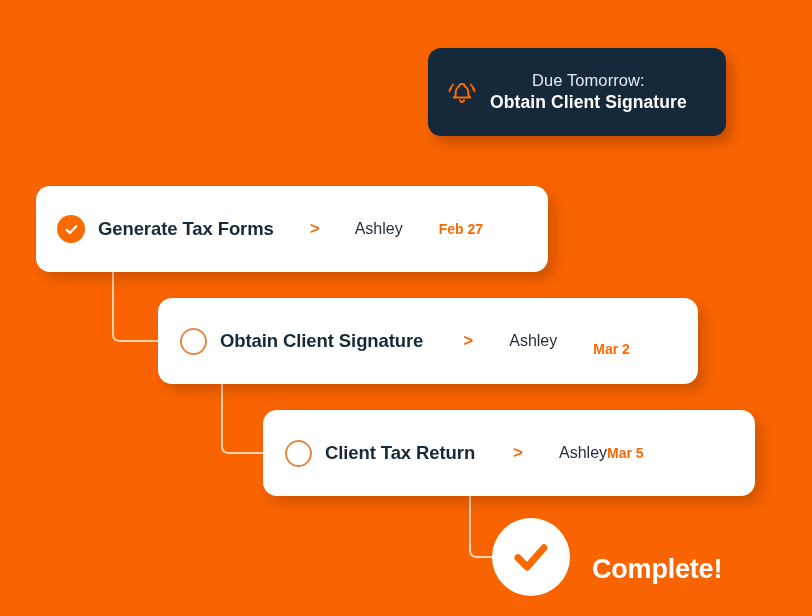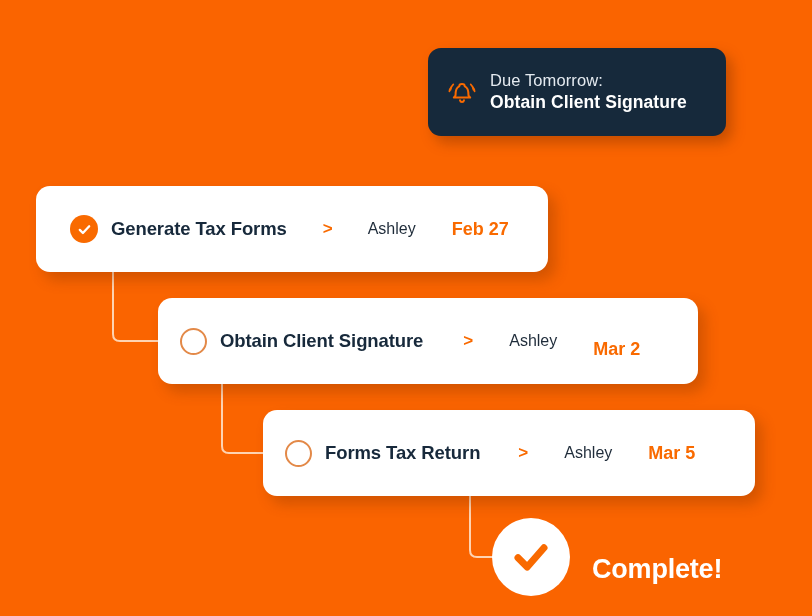--- a/index.html
+++ b/index.html
@@ -39,20 +39,21 @@
     left: 428px;
     top: 48px;
     width: 298px;
     height: 88px;
     background: #16293b;
     border-radius: 13px;
     box-shadow: 6px 7px 13px rgba(120, 45, 0, 0.40);
     display: flex;
     align-items: center;
     z-index: 4;
+    text-align: center;
   }
   .toast-icon {
     width: 62px;
     min-width: 62px;
     display: flex;
     align-items: center;
     justify-content: center;
     padding-left: 6px;
     box-sizing: border-box;
   }
@@ -80,21 +81,21 @@
   .card {
     position: absolute;
     background: #ffffff;
     border-radius: 14px;
     box-shadow: 7px 8px 14px rgba(120, 45, 0, 0.30);
     display: flex;
     align-items: center;
     z-index: 3;
     box-sizing: border-box;
   }
-  #card-0 { left: 36px;  top: 186px; width: 512px; height: 86px; padding-left: 13px; }
+  #card-0 { left: 36px;  top: 186px; width: 512px; height: 86px; }
   #card-1 { left: 158px; top: 298px; width: 540px; height: 86px; }
   #card-2 { left: 263px; top: 410px; width: 492px; height: 86px; }
 
   .card-status {
     width: 62px;
     min-width: 62px;
     display: flex;
     align-items: center;
     justify-content: center;
     padding-left: 8px;
@@ -131,37 +132,37 @@
     white-space: nowrap;
   }
   .card-assignee {
     color: #1f2c3a;
     font-size: 16px;
     font-weight: 400;
     white-space: nowrap;
   }
   .card-date {
     color: #f96a00;
-    font-size: 18px;
+    font-size: 14px;
     font-weight: 700;
     white-space: nowrap;
   }
 
   
   #card-0 .card-sep      { margin-left: 36px; }
   #card-0 .card-assignee { margin-left: 35px; }
   #card-0 .card-date     { margin-left: 36px; }
 
   #card-1 .card-sep      { margin-left: 40px; }
   #card-1 .card-assignee { margin-left: 36px; }
   #card-1 .card-date     { margin-left: 36px; margin-top: 16px; }
 
   #card-2 .card-sep      { margin-left: 38px; }
   #card-2 .card-assignee { margin-left: 36px; }
-  #card-2 .card-date     { margin-left: 36px; }
+  #card-2 .card-date     { }
 
   
   .complete-wrap {
     position: absolute;
     left: 492px;
     top: 518px;
     display: flex;
     align-items: center;
     z-index: 3;
   }
@@ -235,21 +236,21 @@
     <span class="card-title">Obtain Client Signature</span>
     <span class="card-sep">&gt;</span>
     <span class="card-assignee">Ashley</span>
     <span class="card-date">Mar 2</span>
   </div>
 
   <div class="card" id="card-2">
     <div class="card-status">
       <span class="circle-empty"></span>
     </div>
-    <span class="card-title">Forms Tax Return</span>
+    <span class="card-title">Client Tax Return</span>
     <span class="card-sep">&gt;</span>
     <span class="card-assignee">Ashley</span>
     <span class="card-date">Mar 5</span>
   </div>
 
   <div class="complete-wrap">
     <span class="complete-circle">
       <svg width="48" height="48" viewBox="0 0 48 48" xmlns="http://www.w3.org/2000/svg" fill="none" stroke="#f96a00" stroke-width="7" stroke-linecap="round" stroke-linejoin="round">
         <path d="M11 24.8 L20.2 34 L37 14.8"></path>
       </svg>

